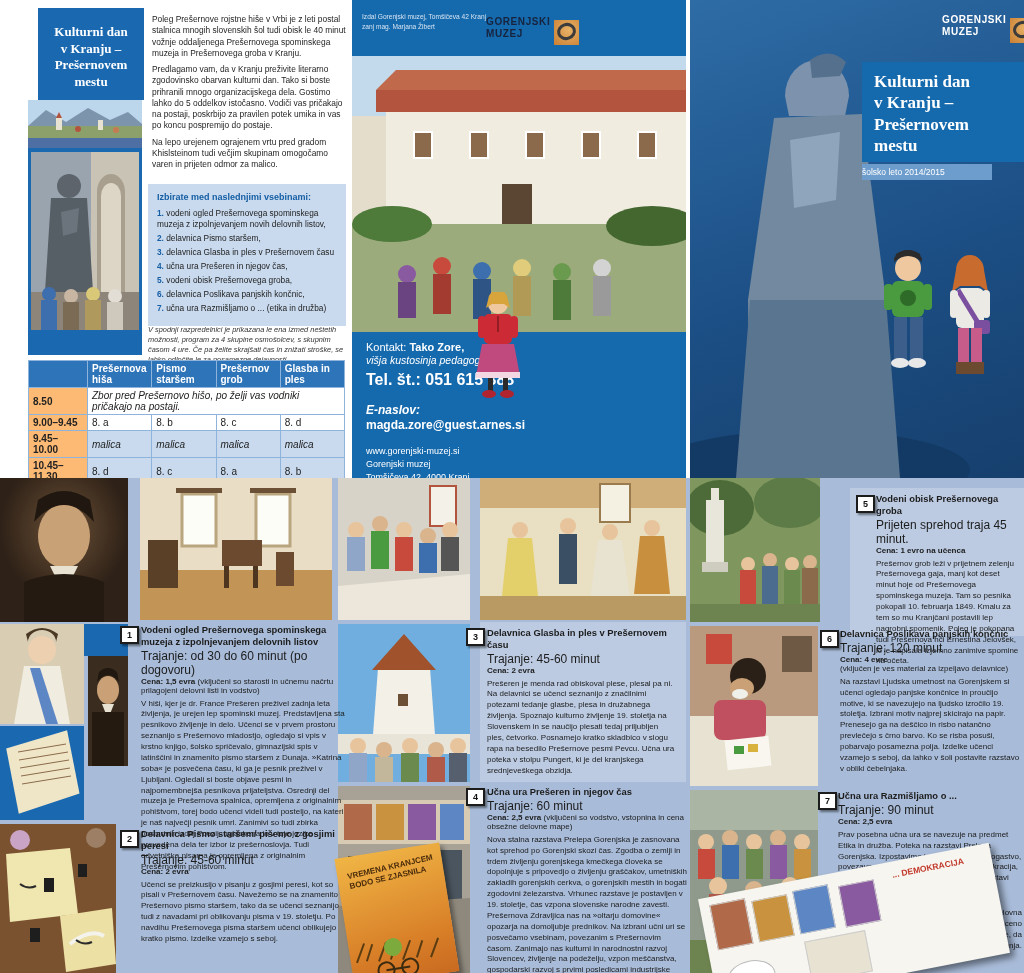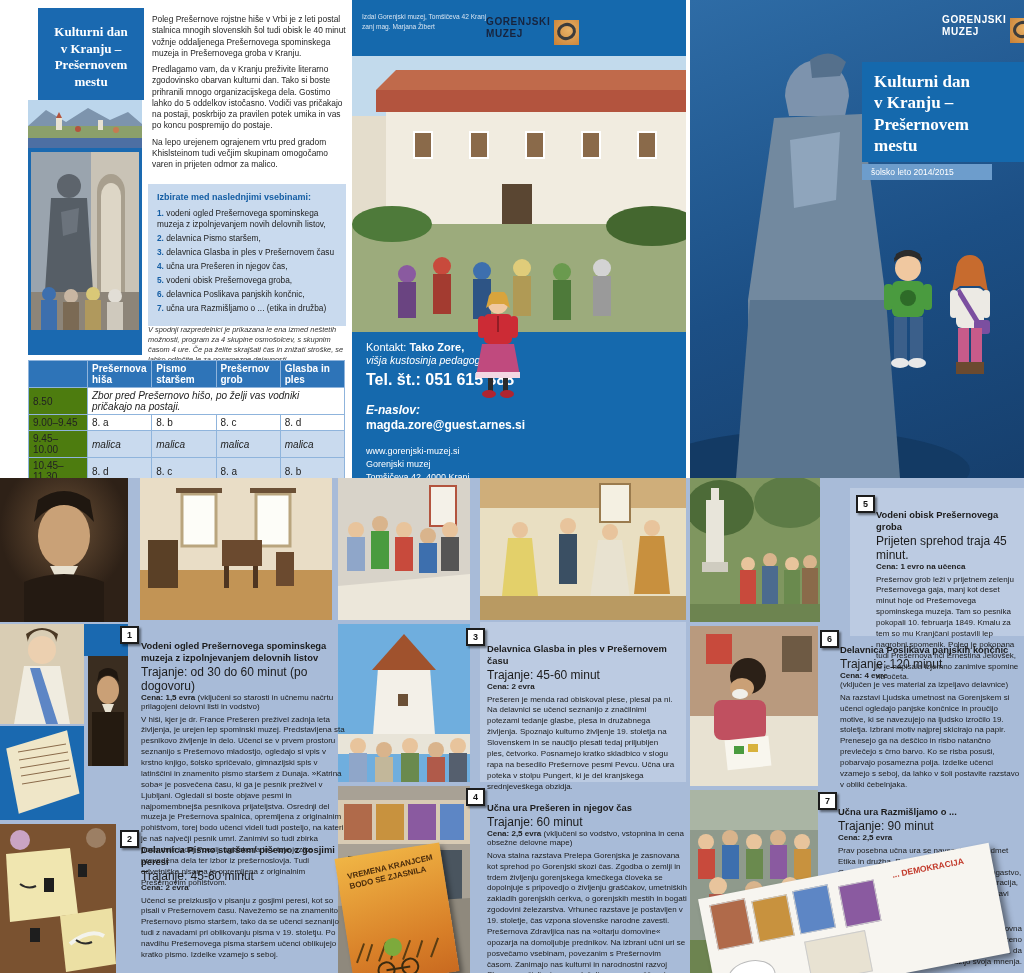--- a/index.html
+++ b/index.html
@@ -17,21 +17,21 @@
   .intro p{margin:0 0 5px 0;}
   .opts{left:120px;top:184px;width:180px;background:#c9daee;padding:8px 9px 9px 9px;}
   .opts h3{margin:0 0 6px 0;font-size:9px;color:#155ea4;}
   .opt-item{font-size:8.3px;line-height:1.32;color:#222;margin-bottom:3px;}
   .opt-item .n{color:#155ea4;font-weight:bold;}
   .note{left:120px;top:325px;width:200px;font-size:7.4px;font-style:italic;color:#333;line-height:1.35;}
   table.sched{left:0;top:360px;position:absolute;width:317px;border-collapse:collapse;table-layout:fixed;
     font-size:10px;color:#222;}
   table.sched th,table.sched td{border:1px solid #8fb4dc;padding:2px 4px;height:11px;text-align:left;vertical-align:middle;}
   table.sched th{background:#2e74b8;color:#fff;font-weight:bold;}
-  table.sched td.time{background:#4d7c0f;font-weight:normal;}
+  table.sched td.time{background:#fdba74;font-weight:bold;}
   table.sched tr.lt td.cell{background:#c9daee;}
   table.sched tr.wt td.cell{background:#fff;}
   table.sched td.it{font-style:italic;}
 
   #panel-mid{left:352px;top:0;width:334px;height:478px;background:#1569ad;}
   .credits{left:10px;top:12px;font-size:6.6px;color:#d6e4f2;line-height:1.5;}
   .logo{display:flex;align-items:flex-start;gap:4px;}
   .logo .lt{font-size:10px;font-weight:bold;letter-spacing:.6px;line-height:1.15;}
   .logo-mid{left:134px;top:16px;color:#17243e;}
   .logo-right{left:252px;top:14px;color:#ffffff;}
@@ -43,29 +43,29 @@
   .c2{font-size:10.5px;font-style:italic;margin-top:1px;}
   .c3{font-size:16px;font-weight:bold;margin-top:5px;}
   .c4{font-size:12px;font-weight:bold;font-style:italic;margin-top:14px;}
   .c5{font-size:12px;font-weight:bold;margin-top:1px;}
   .c6{font-size:9px;margin-top:13px;line-height:1.45;}
 
   #panel-right{left:690px;top:0;width:334px;height:478px;background:linear-gradient(160deg,#2e6ca6 0%,#1c4f85 55%,#163f6d 100%);}
   .title-box-r{left:172px;top:62px;width:162px;height:100px;background:#1569ad;color:#fff;font-weight:bold;
     font-size:17px;line-height:1.25;padding:9px 0 0 12px;box-sizing:border-box;}
   .year-strip{left:172px;top:164px;width:130px;height:16px;background:#6d9dcc;color:#fff;font-size:8.5px;
-    line-height:16px;padding-left:9px;box-sizing:border-box;}
+    line-height:16px;box-sizing:border-box;}
 
   
   #inner{left:0;top:478px;width:1024px;height:495px;background:#a8bbd8;}
   .lt-panel{background:#bccbe2;}
   .badge{position:absolute;width:15px;height:14px;background:#fff;border:2px solid #1c1c1c;
     font-size:9px;font-weight:bold;color:#111;text-align:center;line-height:14px;
     box-shadow:2px 2px 2px rgba(0,0,0,.45);z-index:5;}
-  .sec{position:absolute;color:#1c1c1c;z-index:4;margin-top:16px;}
+  .sec{position:absolute;color:#1c1c1c;z-index:4;}
   .sec-title{font-size:9.4px;font-weight:bold;line-height:1.25;margin-bottom:1px;}
   .sec-dur{font-size:12px;}
   .sec-price{font-size:8px;margin-bottom:4px;}
   .sec-price .b{font-weight:bold;}
   .sec-body{font-size:8px;line-height:1.36;}
   .sec-body2{font-size:8px;line-height:1.36;text-align:right;margin-top:2px;padding-left:70px;}
 
   .bookcover{position:absolute;left:344px;top:372px;width:106px;height:130px;z-index:6;
     background:linear-gradient(170deg,#f0b545,#d87f28 70%,#c96a20);transform:rotate(-9deg);
     box-shadow:3px 4px 5px rgba(0,0,0,.4);}

